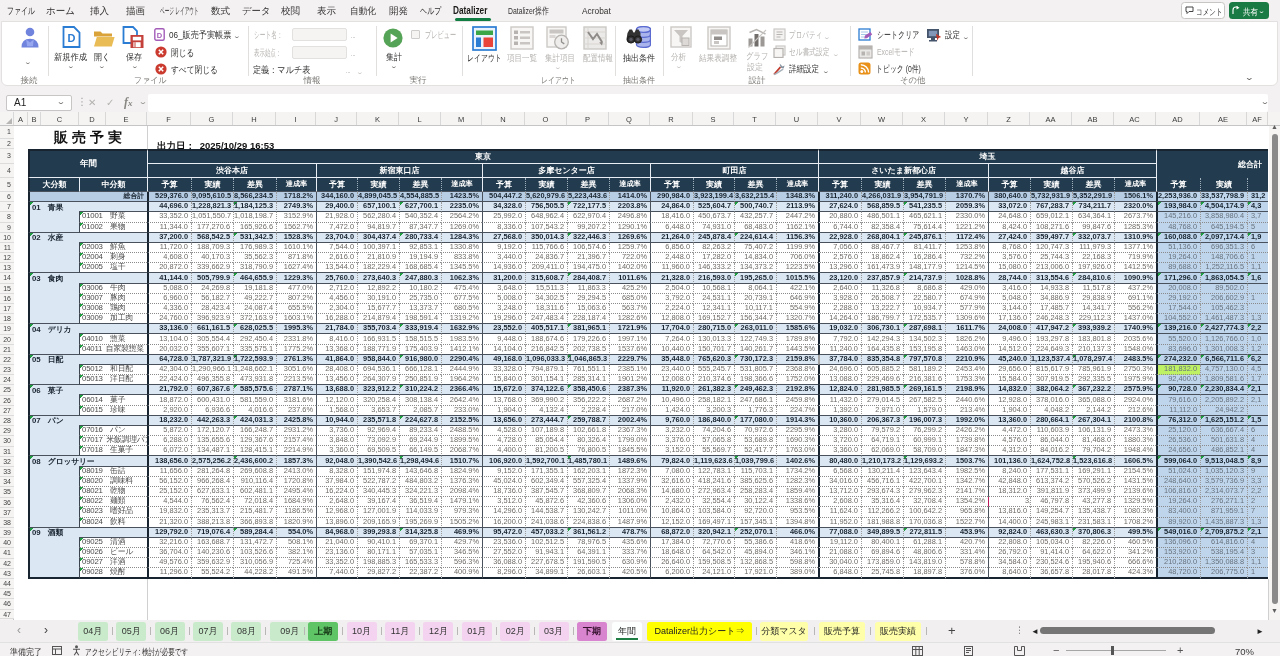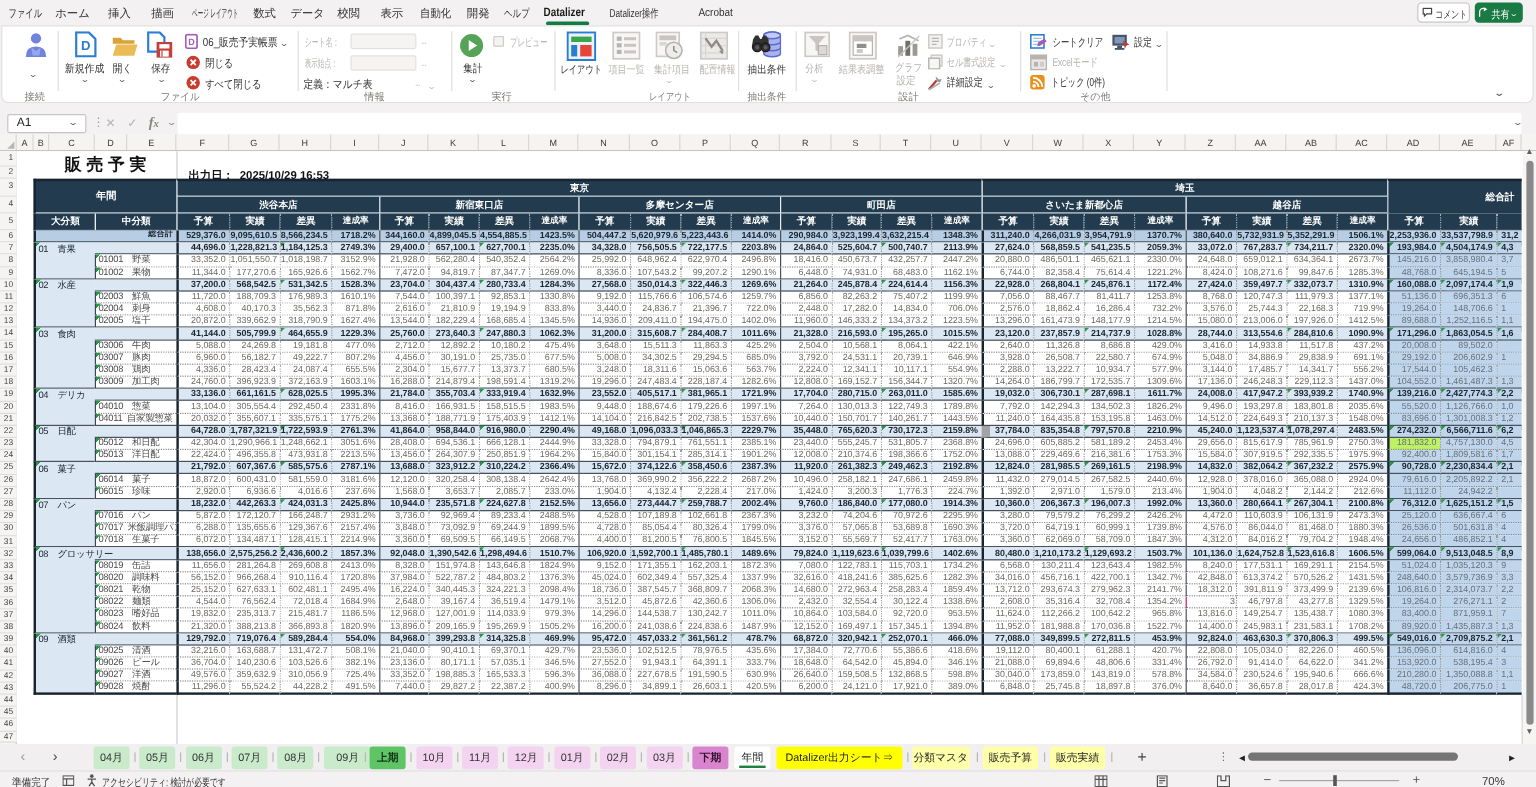--- a/index.html
+++ b/index.html
@@ -19,21 +19,21 @@
 #gutter{position:absolute;left:0;top:0;width:14px;height:494px;background:#f5f4f3;border-right:1px solid #c5c5c5;}
 table{border-collapse:separate;border-spacing:0;table-layout:fixed;position:absolute;left:28px;top:23px;width:1240px;}
 td{overflow:hidden;white-space:nowrap;vertical-align:middle;font-size:7.4px;padding:0 3px 0 0;}
 td.hd{background:#223b4e;color:#fff;font-weight:bold;text-align:center;font-size:8px;padding:0;}
 tr.r3 td{height:14.5px;} tr.r4 td{height:14px;} tr.r5 td{height:14.5px;}
 tr.dr td{height:10.184px;line-height:8.9px;}
 td.num{text-align:right;color:#6e6a66;}
 td.numb{text-align:right;color:#18242f;font-weight:bold;}
 tr.total td{background:#b7cde4;}
 tr.cat td{background:#dbe7f3;}
-td.bc{background:#cfdff0;color:#18242f;font-weight:normal;font-size:7.8px;vertical-align:top;padding:1.5px 0 0 2px;text-align:left;line-height:8.5px;letter-spacing:-0.2px;overflow:visible;}
+td.bc{background:#cfdff0;color:#18242f;font-weight:bold;font-size:7.8px;vertical-align:top;padding:1.5px 0 0 2px;text-align:left;line-height:8.5px;letter-spacing:-0.2px;overflow:visible;}
 td.code{background:#fff;color:#4a4a4a;font-size:7.8px;text-align:left;padding:0 0 0 2px;letter-spacing:-0.2px;}
 td.lbl{background:#dbe7f3;}
 td.totlbl{text-align:right;font-weight:bold;color:#18242f;font-size:6.8px;}
 td.gt{background-image:linear-gradient(135deg,#1f9c40 2.6px,transparent 2.7px) !important;background-repeat:no-repeat;}
 #tabstrip{position:absolute;left:0;top:620px;width:1280px;height:22px;background:#f1efef;}
 .stab{position:absolute;top:1.5px;height:19px;font-size:9px;color:#333;text-align:center;line-height:19px;border-radius:2.5px;}
 #statusbar{position:absolute;left:0;top:642px;width:1280px;height:14px;background:#f3f1f1;border-top:1px solid #e1e1e1;font-size:9px;color:#3a3a3a;}
 .tsep{position:absolute;top:7px;width:1px;height:8px;background:#b9b7b5;}
 
 </style></head><body>
@@ -939,21 +939,21 @@
 <td class="numb gt" style="border-left:1px dotted #9a9a9a;border-bottom:1px solid #49525c;">916,980.0</td>
 <td class="numb" style="border-left:1px dotted #9a9a9a;border-bottom:1px solid #49525c;">2290.4%</td>
 <td class="numb" style="border-left:1px solid #49525c;border-bottom:1px solid #49525c;">49,168.0</td>
 <td class="numb" style="border-left:1px dotted #9a9a9a;border-bottom:1px solid #49525c;">1,096,033.3</td>
 <td class="numb gt" style="border-left:1px dotted #9a9a9a;border-bottom:1px solid #49525c;">1,046,865.3</td>
 <td class="numb" style="border-left:1px dotted #9a9a9a;border-bottom:1px solid #49525c;">2229.7%</td>
 <td class="numb" style="border-left:1px solid #49525c;border-bottom:1px solid #49525c;">35,448.0</td>
 <td class="numb" style="border-left:1px dotted #9a9a9a;border-bottom:1px solid #49525c;">765,620.3</td>
 <td class="numb gt" style="border-left:1px dotted #9a9a9a;border-bottom:1px solid #49525c;">730,172.3</td>
 <td class="numb" style="border-left:1px dotted #9a9a9a;border-bottom:1px solid #49525c;">2159.8%</td>
-<td class="numb" style="border-left:7px solid #a3a3a3;border-bottom:1px solid #49525c;margin-top:44px;">37,784.0</td>
+<td class="numb" style="border-left:2px solid #a3a3a3;border-bottom:1px solid #49525c;margin-top:44px;">37,784.0</td>
 <td class="numb" style="border-left:1px dotted #9a9a9a;border-bottom:1px solid #49525c;">835,354.8</td>
 <td class="numb gt" style="border-left:1px dotted #9a9a9a;border-bottom:1px solid #49525c;">797,570.8</td>
 <td class="numb" style="border-left:1px dotted #9a9a9a;border-bottom:1px solid #49525c;">2210.9%</td>
 <td class="numb" style="border-left:1px solid #49525c;border-bottom:1px solid #49525c;">45,240.0</td>
 <td class="numb" style="border-left:1px dotted #9a9a9a;border-bottom:1px solid #49525c;">1,123,537.4</td>
 <td class="numb gt" style="border-left:1px dotted #9a9a9a;border-bottom:1px solid #49525c;">1,078,297.4</td>
 <td class="numb" style="border-left:1px dotted #9a9a9a;border-bottom:1px solid #49525c;">2483.5%</td>
 <td class="numb gt" style="border-left:2px solid #18242f;border-bottom:1px solid #49525c;background-color:#bed5eb;">274,232.0</td>
 <td class="numb gt" style="border-left:1px dotted #9a9a9a;border-bottom:1px solid #49525c;background-color:#bed5eb;">6,566,711.6</td>
 <td class="numb gt" style="border-left:1px dotted #9a9a9a;border-bottom:1px solid #49525c;background-color:#bed5eb;text-align:left;padding:0 0 0 3px;">6,2</td>

